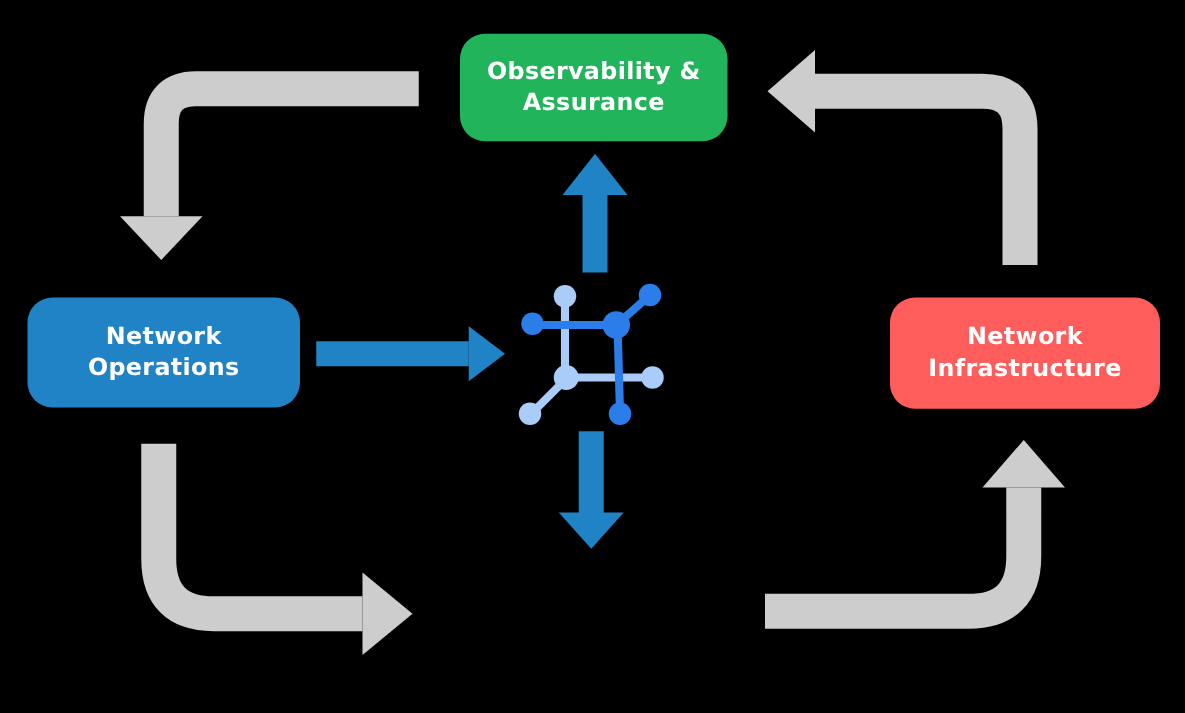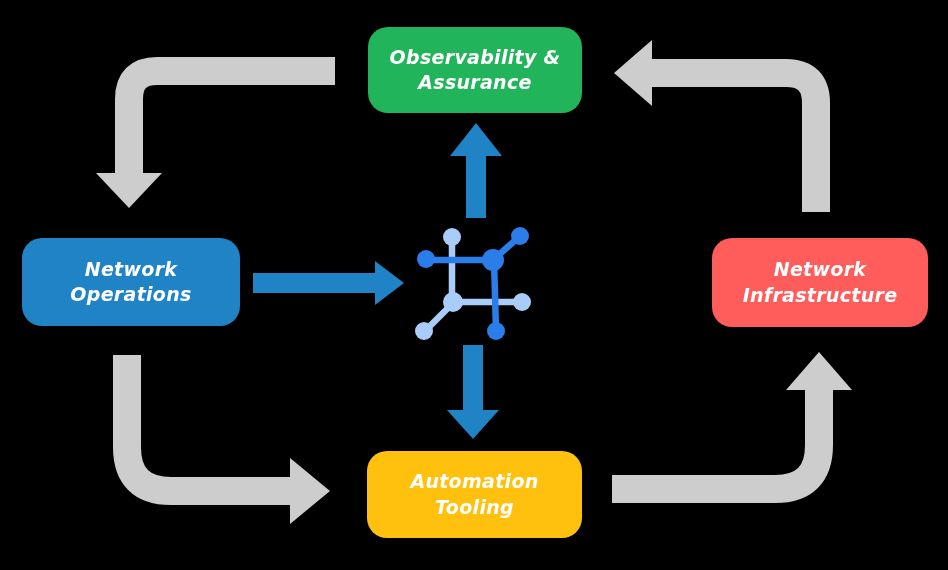--- a/index.html
+++ b/index.html
@@ -6,21 +6,20 @@
     margin: 0;
     padding: 0;
     background: #000;
     font-family: "DejaVu Sans", "Liberation Sans", sans-serif;
   }
   .canvas {
     position: relative;
     width: 948px;
     height: 570px;
     overflow: hidden;
-    font-style: italic;
   }
   .overlay {
     position: absolute;
     left: 0;
     top: 0;
   }
   .node-box {
     position: absolute;
     display: flex;
     align-items: center;
@@ -109,18 +108,14 @@
   <div class="node-box pos-operations" style="background-color: rgb(31, 131, 198);">
     <span class="node-label">Network
 Operations</span>
   </div>
 
   <div class="node-box pos-infrastructure" style="background-color: rgb(255, 92, 92);">
     <span class="node-label">Network
 Infrastructure</span>
   </div>
 
-  <div class="node-box pos-automation" style="background-color: rgb(255, 193, 14);">
-    <span class="node-label">Automation
-Tooling</span>
-  </div>
 
 </div>
 
 </body></html>

